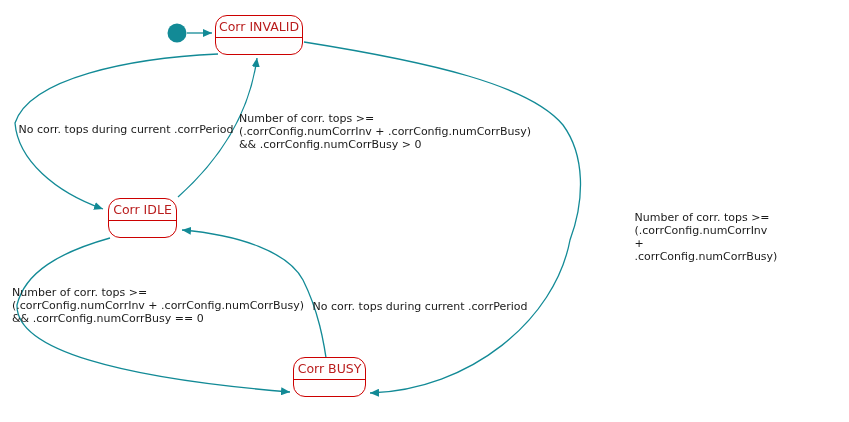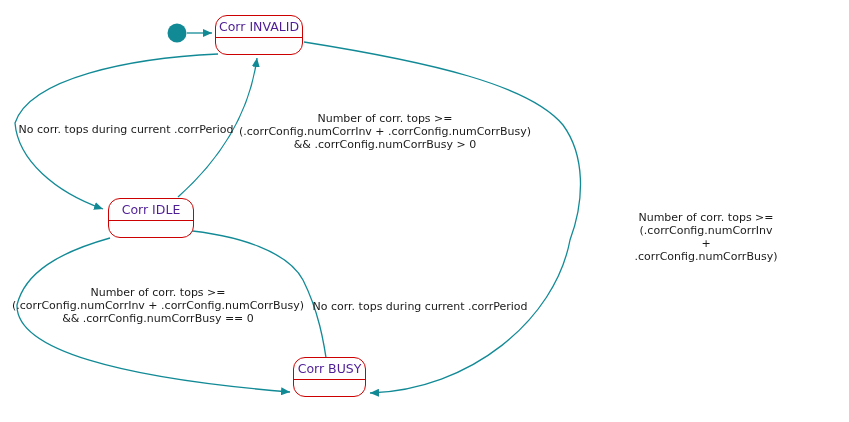--- a/index.html
+++ b/index.html
@@ -30,29 +30,29 @@
     flex-direction: column;
     overflow: hidden;
   }
   .state-title {
     height: 21px;
     display: flex;
     align-items: center;
     justify-content: center;
     border-bottom: 1.5px solid #cc0000;
     font-size: 12.5px;
-    color: #4c1d95;
+    color: #b91c1c;
     padding: 0 5px;
     white-space: nowrap;
   }
   .state-body { flex: 1; }
   .tlabel {
     position: absolute;
     transform: translateX(-50%);
-    text-align: center;
+    text-align: left;
     font-size: 11px;
     line-height: 13px;
     color: #1a1a1a;
     white-space: pre-line;
   }
 </style>
 </head>
 <body>
 
 <div class="canvas">
@@ -77,21 +77,21 @@
     <path d="M110,238 C60,252 25,272 17,305 C16,350 120,378 290,392" fill="none" stroke="#128a96" stroke-width="1.3" marker-end="url(#arrow)"></path>
 
     <path d="M328,372 C324,340 318,310 303,280 C288,252 240,235 182,230" fill="none" stroke="#128a96" stroke-width="1.3" marker-end="url(#arrow)"></path>
   </svg>
 
   <div class="state" style="left:215px; top:15px; width:88px; height:40px;">
     <div class="state-title">Corr INVALID</div>
     <div class="state-body"></div>
   </div>
 
-  <div class="state" style="left:108px; top:198px; width:86px; height:40px;">
+  <div class="state" style="left:108px; top:198px; width:69px; height:40px;">
     <div class="state-title">Corr IDLE</div>
     <div class="state-body"></div>
   </div>
 
   <div class="state" style="left:293px; top:357px; width:73px; height:40px;">
     <div class="state-title">Corr BUSY</div>
     <div class="state-body"></div>
   </div>
 
   <div class="tlabel" style="left:126px; top:123px;">No corr. tops during current .corrPeriod</div>

